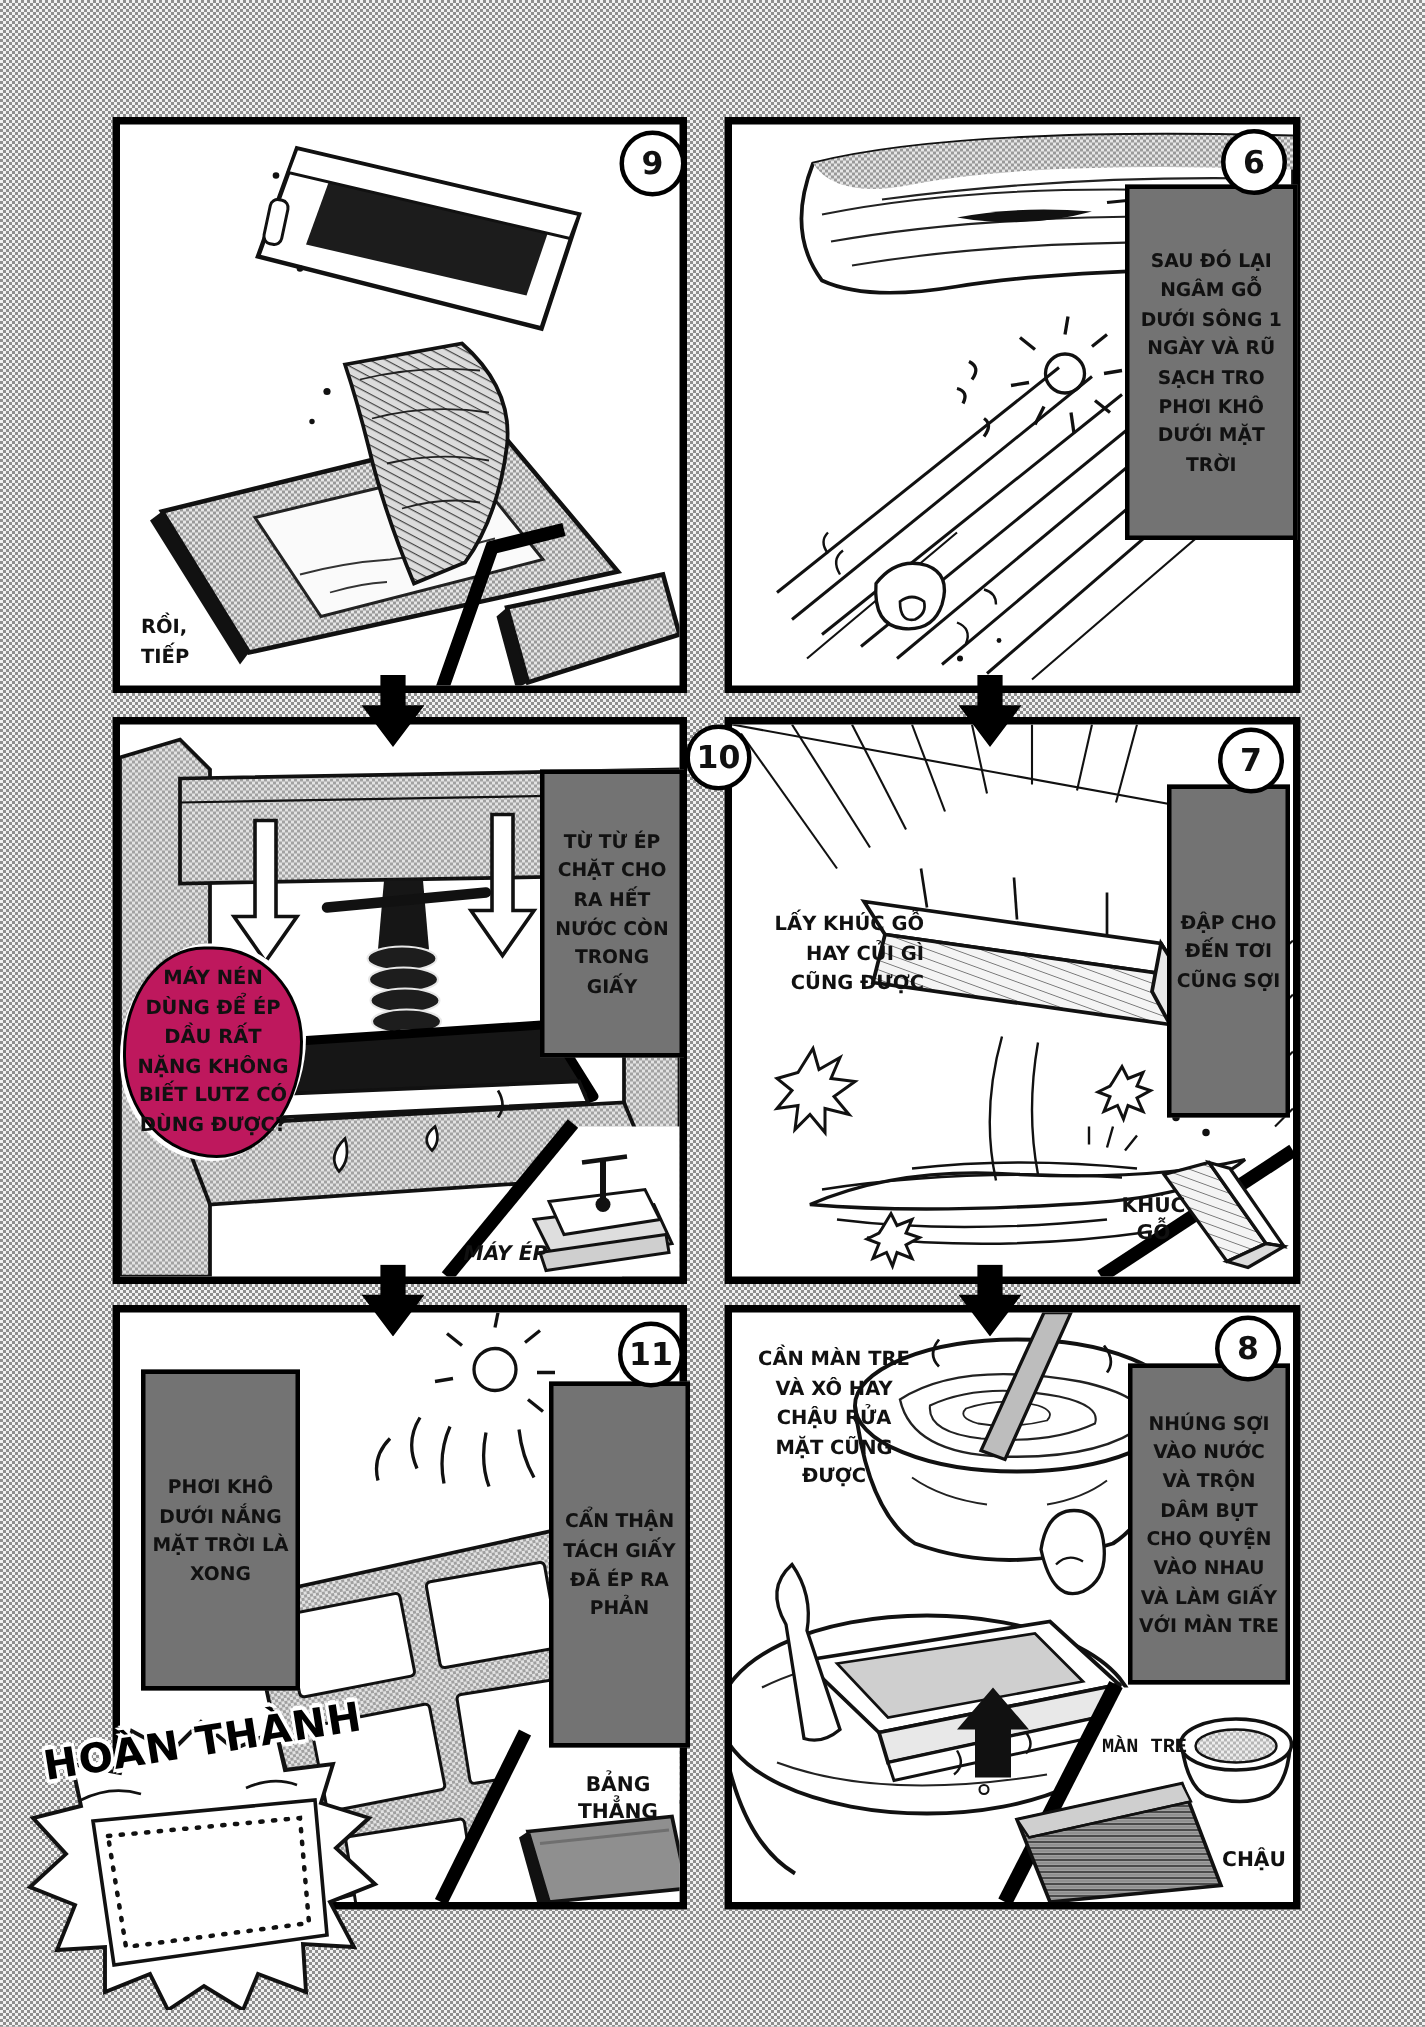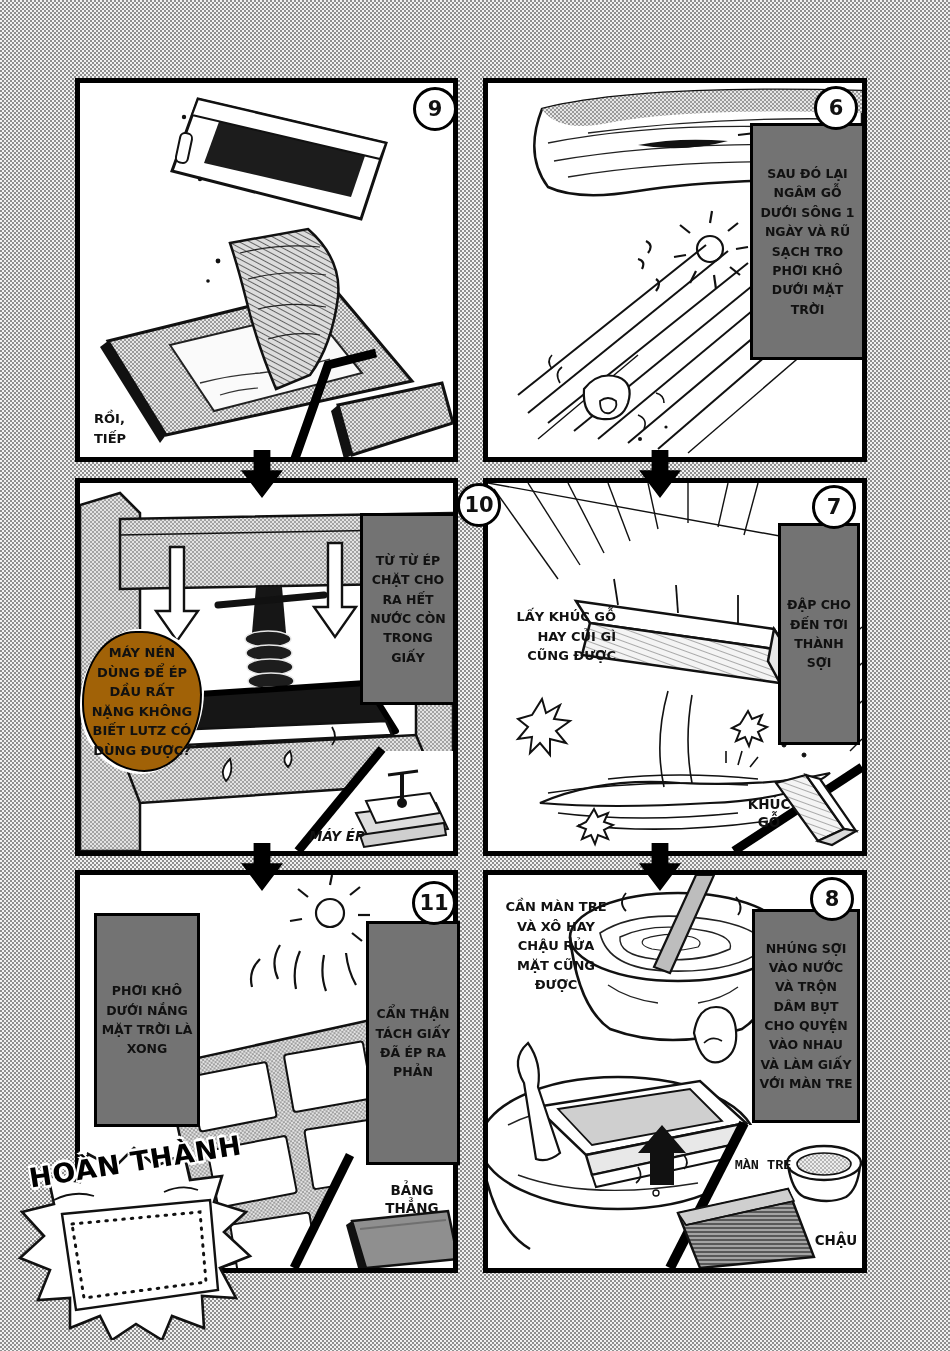--- a/index.html
+++ b/index.html
@@ -24,21 +24,21 @@
     position:absolute;width:44px;height:44px;border-radius:50%;
     background:#fff;border:3px solid #000;box-sizing:border-box;
     display:flex;align-items:center;justify-content:center;
     font-size:21px;font-weight:bold;z-index:5;
   }
   .floattext{
     position:absolute;font-weight:bold;font-size:13px;line-height:1.5;
     text-align:center;z-index:3;
   }
   .bubble{
-    background:#a16207;border:2px solid #000;border-radius:45% 50% 48% 52%/50% 45% 55% 48%;
+    background:#be185d;border:2px solid #000;border-radius:45% 50% 48% 52%/50% 45% 55% 48%;
     padding:10px 6px;box-shadow:-3px 3px 0 -1px #fff, 3px -3px 0 -1px #fff;
   }
   .label{
     position:absolute;font-weight:bold;font-size:13.5px;line-height:1.35;
     text-align:center;z-index:4;
   }
   .flow-arrow{
     position:absolute;width:42px;height:48px;background:#000;z-index:6;
     clip-path:polygon(30% 0,70% 0,70% 42%,100% 42%,50% 100%,0 42%,30% 42%);
   }
@@ -274,21 +274,21 @@
 
     <g>
       <polygon points="246,368 374,284 374,368" fill="#fff"></polygon>
       <line x1="246" y1="368" x2="374" y2="284" stroke="#000" stroke-width="9"></line>
       <polygon points="288,300 318,292 356,346 330,358" fill="url(#hat7)" stroke="#111" stroke-width="2.2"></polygon>
       <polygon points="318,292 332,296 368,348 356,346" fill="#fff" stroke="#111" stroke-width="2.2"></polygon>
       <polygon points="330,358 356,346 368,348 344,362" fill="#dadada" stroke="#111" stroke-width="2.2"></polygon>
     </g>
   </svg>
   <div class="caption" style="left:290px;top:40px;width:82px;height:222px;">
-    <span>ĐẬP CHO ĐẾN TƠI THÀNH SỢI</span>
+    <span>ĐẬP CHO ĐẾN TƠI CŨNG SỢI</span>
   </div>
   <div class="num" style="left:324px;top:2px;">
     <span>7</span>
   </div>
   <div class="floattext" style="left:18px;top:124px;width:110px;text-align:right;">LẤY KHÚC GỖ HAY CỦI GÌ CŨNG ĐƯỢC</div>
   <div class="label" style="left:252px;top:312px;width:58px;">KHÚC GỖ</div>
 </section>
 
 <section class="panel" style="left:75px;top:870px;width:383px;height:403px;">
   <svg class="art" width="373" height="393" viewBox="0 0 373 393">

